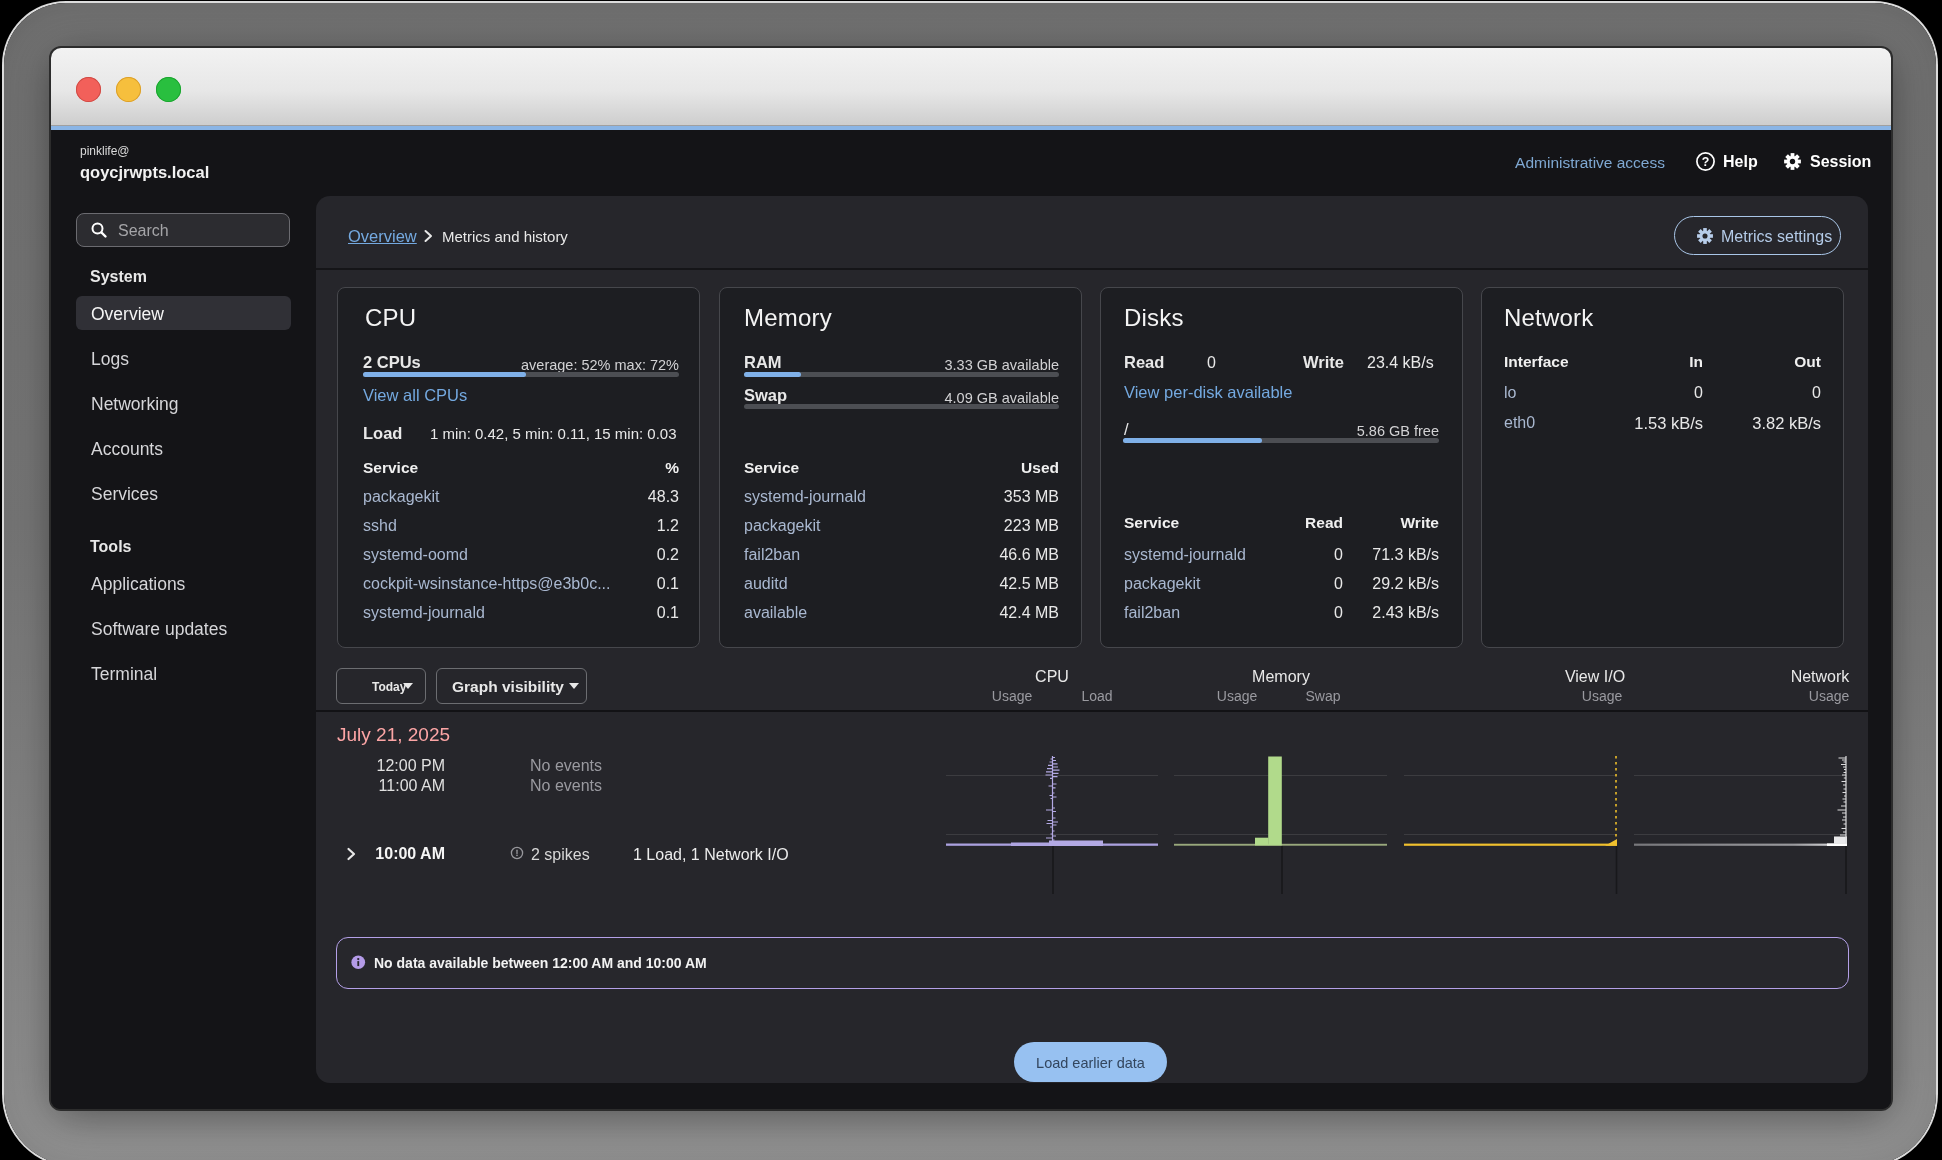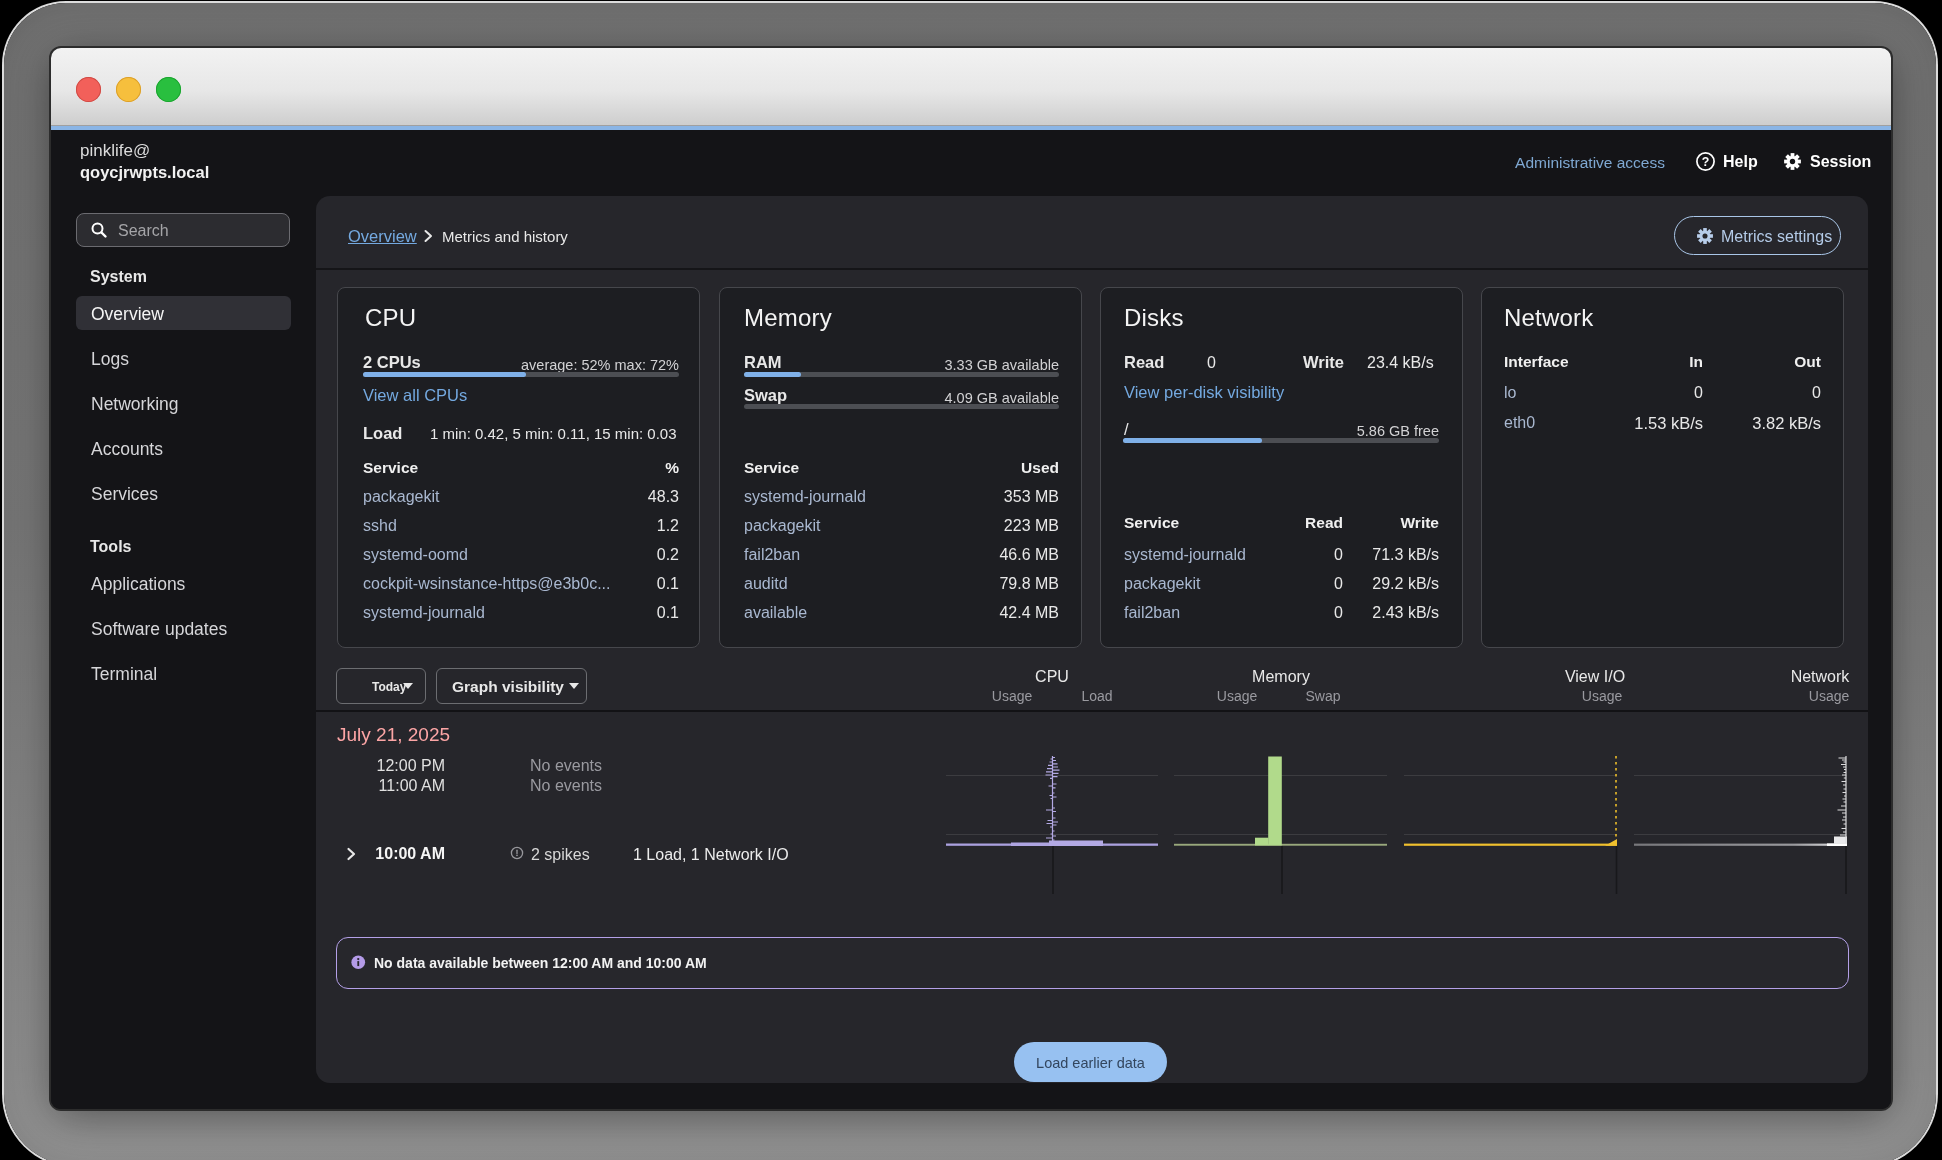--- a/index.html
+++ b/index.html
@@ -39,21 +39,21 @@
 <body>
 <div class="abs bezel"></div>
 <div class="abs window"></div>
 <div class="abs titlebar"></div>
 <div class="abs light" style="left:76px;background:#f2605a;box-shadow:inset 0 0 0 1px #cf4b45;"></div>
 <div class="abs light" style="left:116px;background:#f6bf3d;box-shadow:inset 0 0 0 1px #db9f2a;"></div>
 <div class="abs light" style="left:156px;background:#29bf3f;box-shadow:inset 0 0 0 1px #1ba42f;"></div>
 <div class="abs bluebar"></div>
 <div class="abs content"></div>
 
-<div class="t" style="left:80px;top:141px;color:#dcdcdc;font-size:17px;">pinklife@</div>
+<div class="t" style="left:80px;top:141px;color:#dcdcdc;font-size:12px;">pinklife@</div>
 <div class="t b" style="left:80px;top:162px;color:#f2f2f2;">qoycjrwpts.local</div>
 <div class="t" style="right:277px;top:153px;color:#7fa8d2;font-size:15.5px;">Administrative access</div>
 <svg class="abs" style="left:1695px;top:151px;" width="21" height="21" viewBox="0 0 22 22">
   <circle cx="11" cy="11" r="9" fill="none" stroke="#fff" stroke-width="1.8"></circle>
   <text x="11" y="15.5" font-size="13" font-weight="bold" fill="#fff" text-anchor="middle" font-family="Liberation Sans">?</text>
 </svg>
 <div class="t b" style="left:1723px;top:152px;font-size:16px;color:#fff;">Help</div>
 <svg class="abs" style="left:1783px;top:152px;" width="19" height="19" viewBox="-11 -11 22 22">
   <g fill="#fff">
       <circle r="6.6"></circle>
@@ -154,30 +154,30 @@
 <div class="bar" style="left:744px;top:404px;width:315px;"></div>
 <div class="t hdr" style="left:744px;top:458px;">Service</div>
 <div class="t hdr" style="right:883px;top:458px;">Used</div>
 <div class="t svc row" style="left:744px;top:487px;">systemd-journald</div>
 <div class="t row" style="right:883px;top:487px;">353 MB</div>
 <div class="t svc row" style="left:744px;top:516px;">packagekit</div>
 <div class="t row" style="right:883px;top:516px;">223 MB</div>
 <div class="t svc row" style="left:744px;top:545px;">fail2ban</div>
 <div class="t row" style="right:883px;top:545px;">46.6 MB</div>
 <div class="t svc row" style="left:744px;top:574px;">auditd</div>
-<div class="t row" style="right:883px;top:574px;">79.8 MB</div>
+<div class="t row" style="right:883px;top:574px;">42.5 MB</div>
 <div class="t svc row" style="left:744px;top:603px;">available</div>
 <div class="t row" style="right:883px;top:603px;">42.4 MB</div>
 
 <div class="t title" style="left:1124px;top:308px;">Disks</div>
 <div class="t b" style="left:1124px;top:352px;">Read</div>
 <div class="t row" style="left:1207px;top:353px;">0</div>
 <div class="t b" style="left:1303px;top:352px;">Write</div>
 <div class="t row" style="left:1367px;top:353px;">23.4 kB/s</div>
-<div class="t link" style="left:1124px;top:382px;">View per-disk visibility</div>
+<div class="t link" style="left:1124px;top:382px;">View per-disk available</div>
 <div class="t" style="left:1124px;top:419px;">/</div>
 <div class="t dim" style="right:503px;top:421px;">5.86 GB free</div>
 <div class="bar" style="left:1123px;top:438px;width:316px;">
     <div class="fill" style="width:139px;"></div>
   </div>
 <div class="t hdr" style="left:1124px;top:513px;">Service</div>
 <div class="t hdr" style="right:599px;top:513px;">Read</div>
 <div class="t hdr" style="right:503px;top:513px;">Write</div>
 <div class="t svc row" style="left:1124px;top:545px;">systemd-journald</div>
 <div class="t row" style="right:599px;top:545px;">0</div>

